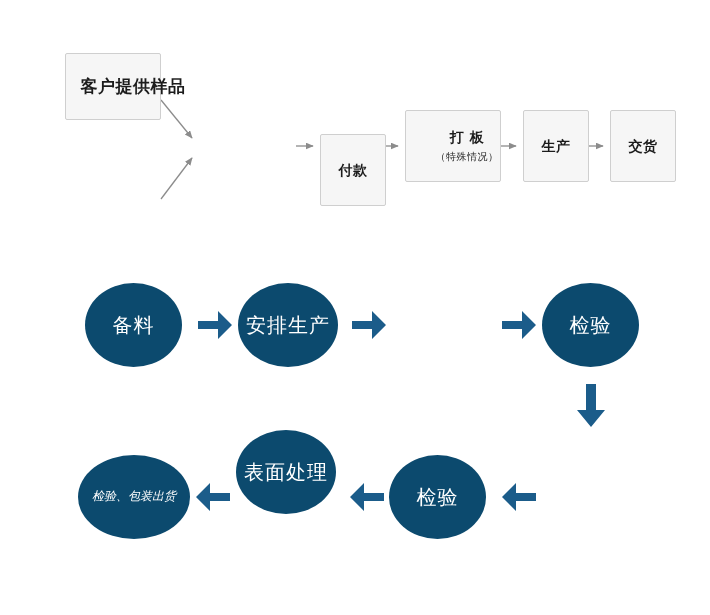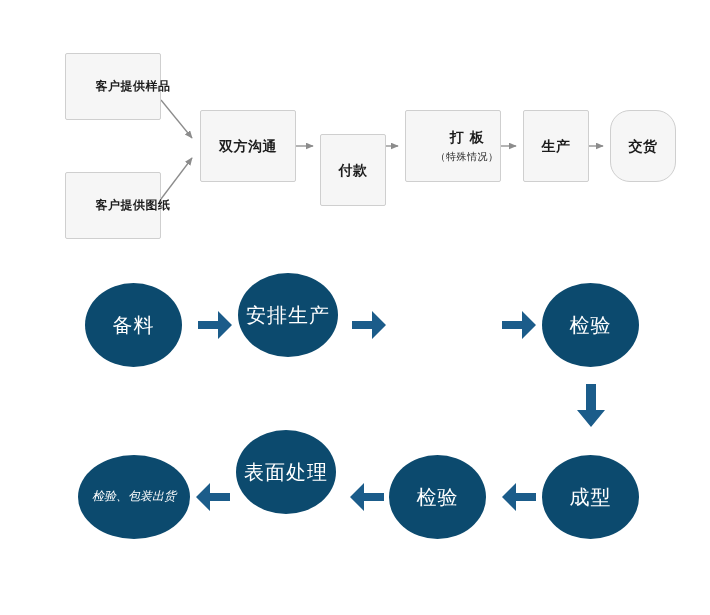--- a/index.html
+++ b/index.html
@@ -39,21 +39,21 @@
     white-space: nowrap;
   }
   .proc-box .line2 {
     font-size: 10px;
     font-weight: normal;
     line-height: 1.2;
     margin-top: 6px;
     white-space: nowrap;
   }
   .proc-box.source .line1 {
-    font-size: 12px;
+    font-size: 17px;
     margin-left: 40px;
   }
 
   
   #connectors {
     position: absolute;
     left: 0;
     top: 0;
     width: 710px;
     height: 615px;
@@ -112,56 +112,50 @@
 
     <path d="M501,146 L516,146" stroke="#8c8c8c" stroke-width="1.3" fill="none" marker-end="url(#mk-grey)"></path>
 
     <path d="M589,146 L603,146" stroke="#8c8c8c" stroke-width="1.3" fill="none" marker-end="url(#mk-grey)"></path>
   </svg>
 
   <div class="proc-box source" style="left:65px; top:53px; width:96px; height:67px;">
     <span class="line1">客户提供样品</span>
   </div>
 
-  <div class="proc-box source" style="left:65px; top:172px; width:96px; height:67px;">
-    <span class="line1">客户提供图纸</span>
-  </div>
-
-  <div class="proc-box" style="left:200px; top:110px; width:96px; height:72px;">
-    <span class="line1">双方沟通</span>
-  </div>
+
 
   <div class="proc-box" style="left:320px; top:110px; width:66px; height:72px;margin-top:24px;">
     <span class="line1">付款</span>
   </div>
 
   <div class="proc-box" style="left:405px; top:110px; width:96px; height:72px;padding-left:28px;">
     <span class="line1">打 板</span>
     <span class="line2">（特殊情况）</span>
   </div>
 
   <div class="proc-box" style="left:523px; top:110px; width:66px; height:72px;">
     <span class="line1">生产</span>
   </div>
 
-  <div class="proc-box" style="left:610px; top:110px; width:66px; height:72px;border-radius:20px;">
+  <div class="proc-box" style="left:610px; top:110px; width:66px; height:72px;">
     <span class="line1">交货</span>
   </div>
 
   <div class="ellipse-node" style="left:85px; top:283px; width:97px; height:84px;">
     <span class="etxt">备料</span>
   </div>
 
   <div class="bigarrow" style="left:196px; top:305px; width:38px; height:40px;">
     <svg width="38" height="40" viewBox="0 0 38 40" xmlns="http://www.w3.org/2000/svg">
       <path d="M2,16 L22,16 L22,6 L36,20 L22,34 L22,24 L2,24 z" fill="#1b5c8a"></path>
     </svg>
   </div>
 
-  <div class="ellipse-node" style="left:238px; top:273px; width:100px; height:84px;">
+  <div class="ellipse-node" style="left:238px; top:283px; width:100px; height:84px;">
     <span class="etxt">安排生产</span>
   </div>
 
   <div class="bigarrow" style="left:350px; top:305px; width:38px; height:40px;">
     <svg width="38" height="40" viewBox="0 0 38 40" xmlns="http://www.w3.org/2000/svg">
       <path d="M2,16 L22,16 L22,6 L36,20 L22,34 L22,24 L2,24 z" fill="#1b5c8a"></path>
     </svg>
   </div>
 
 
@@ -174,23 +168,20 @@
   <div class="ellipse-node" style="left:542px; top:283px; width:97px; height:84px;">
     <span class="etxt">检验</span>
   </div>
 
   <div class="bigarrow" style="left:572px; top:382px; width:38px; height:48px;">
     <svg width="38" height="48" viewBox="0 0 38 48" xmlns="http://www.w3.org/2000/svg">
       <path d="M14,2 L24,2 L24,28 L33,28 L19,45 L5,28 L14,28 z" fill="#1b5c8a"></path>
     </svg>
   </div>
 
-  <div class="ellipse-node" style="left:542px; top:455px; width:97px; height:84px;">
-    <span class="etxt">成型</span>
-  </div>
 
   <div class="bigarrow" style="left:500px; top:477px; width:38px; height:40px;">
     <svg width="38" height="40" viewBox="0 0 38 40" xmlns="http://www.w3.org/2000/svg">
       <path d="M36,16 L16,16 L16,6 L2,20 L16,34 L16,24 L36,24 z" fill="#1b5c8a"></path>
     </svg>
   </div>
 
   <div class="ellipse-node" style="left:389px; top:455px; width:97px; height:84px;">
     <span class="etxt">检验</span>
   </div>

